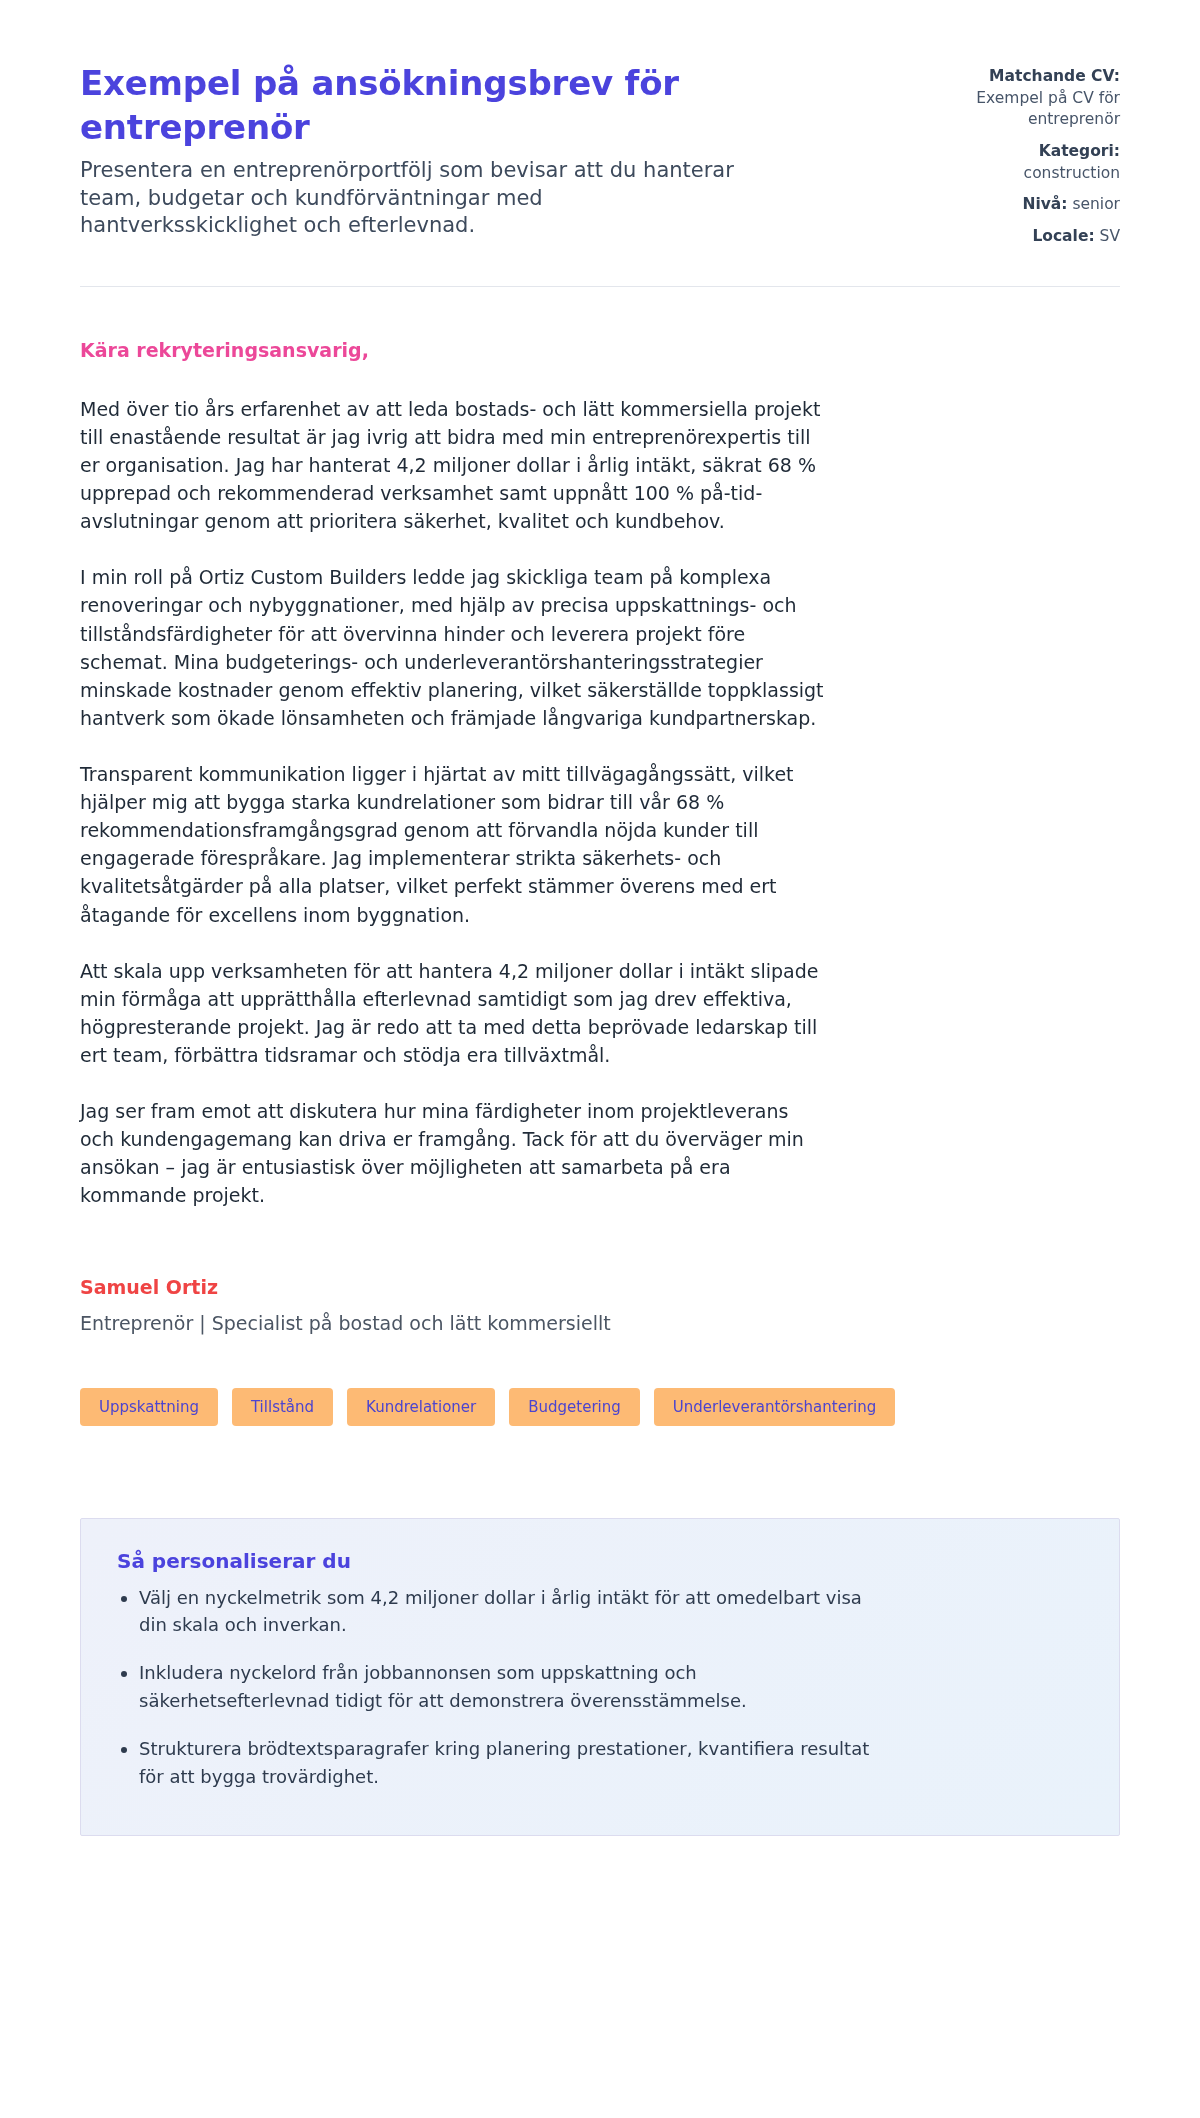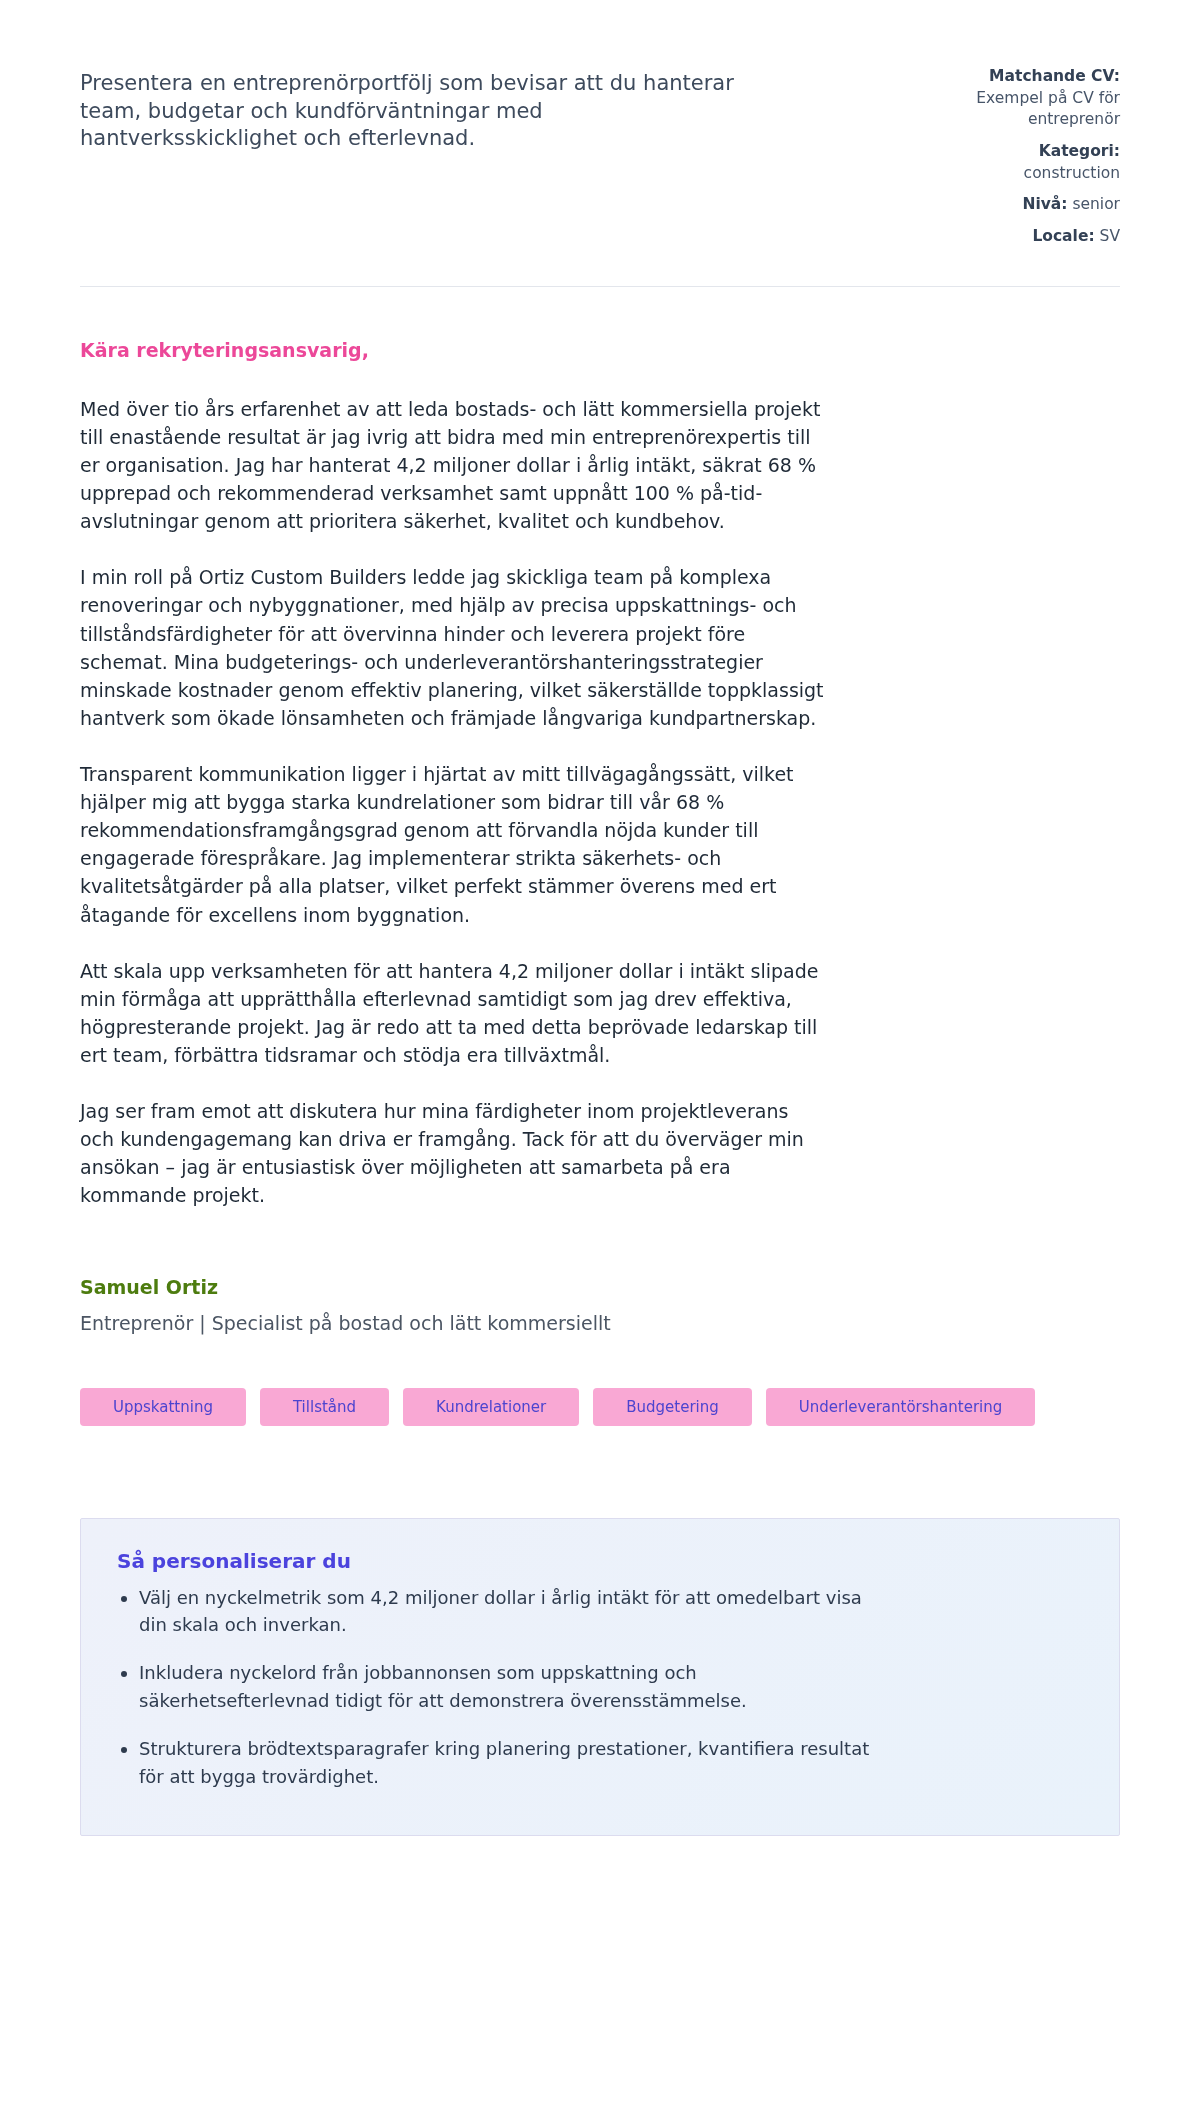--- a/index.html
+++ b/index.html
@@ -59,30 +59,30 @@
     font-size: 19px;
     margin-bottom: 34px;
   }
   .para {
     font-size: 19px;
     line-height: 1.48;
     color: #1f2a37;
     margin-bottom: 28px;
   }
   .signature { margin-top: 66px; }
-  .sig-name { font-size: 19px; font-weight: 700; color: #4d7c0f; }
+  .sig-name { font-size: 19px; font-weight: 700; color: #ef4444; }
   .sig-title { font-size: 19px; color: #4b5563; margin-top: 14px; }
   
   .tags { display: flex; flex-wrap: wrap; gap: 14px; margin-top: 54px; }
   .tag {
     display: inline-block;
-    background: #f9a8d4;
+    background: #fdba74;
     color: #4c44cf;
     font-size: 15px;
-    padding: 10px 33px;
+    padding: 10px 19px;
     border-radius: 4px;
     line-height: 1.2;
     white-space: nowrap;
   }
   
   .tips-box {
     margin-top: 92px;
     background: linear-gradient(135deg, #eef1fa 0%, #e9f2fb 100%);
     border: 1px solid #dcdcef;
     border-radius: 2px;
@@ -102,20 +102,21 @@
   }
   .tips-list li:last-child { margin-bottom: 0; }
 </style>
 </head>
 <body>
 
 <main class="page">
 
   <header class="doc-header">
     <div class="header-left">
+      <h1 class="title">Exempel på ansökningsbrev för entreprenör</h1>
       <p class="subtitle">Presentera en entreprenörportfölj som bevisar att du hanterar team, budgetar och kundförväntningar med hantverksskicklighet och efterlevnad.</p>
     </div>
     <aside class="meta">
       <div class="meta-label">Matchande CV:</div>
       <div class="meta-value">Exempel på CV för entreprenör</div>
       <div class="meta-label">Kategori:</div>
       <div class="meta-value">construction</div>
       <div class="meta-inline"><b>Nivå:</b> <span>senior</span></div>
       <div class="meta-inline"><b>Locale:</b> <span>SV</span></div>
     </aside>

